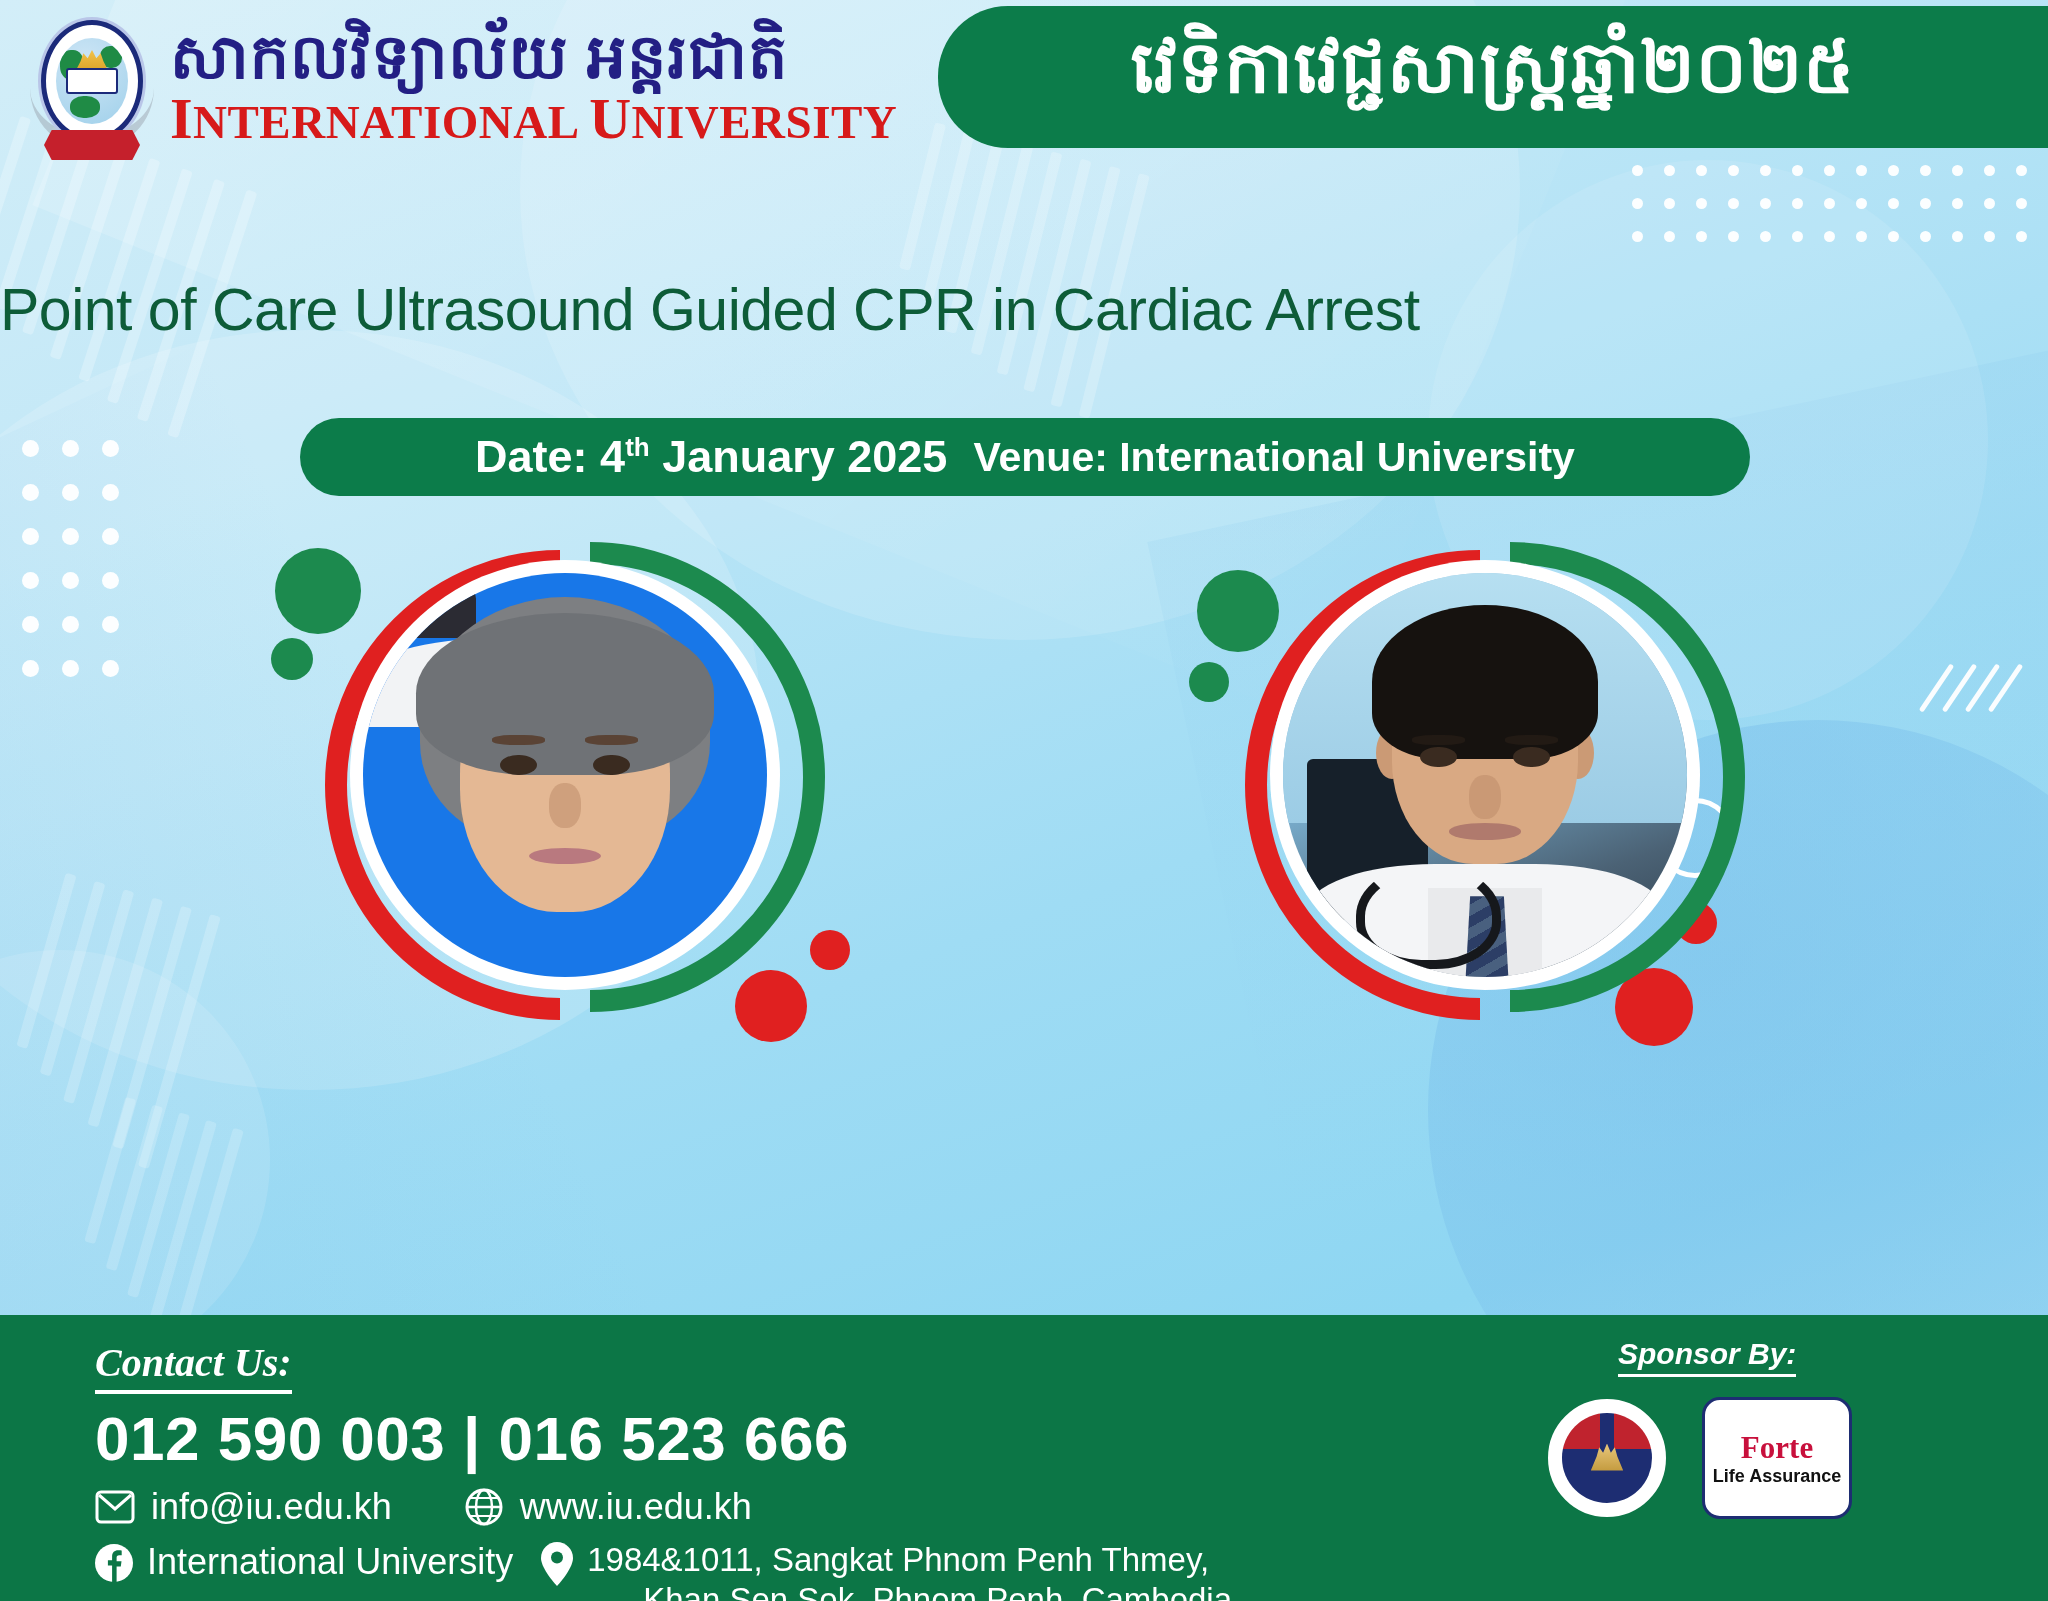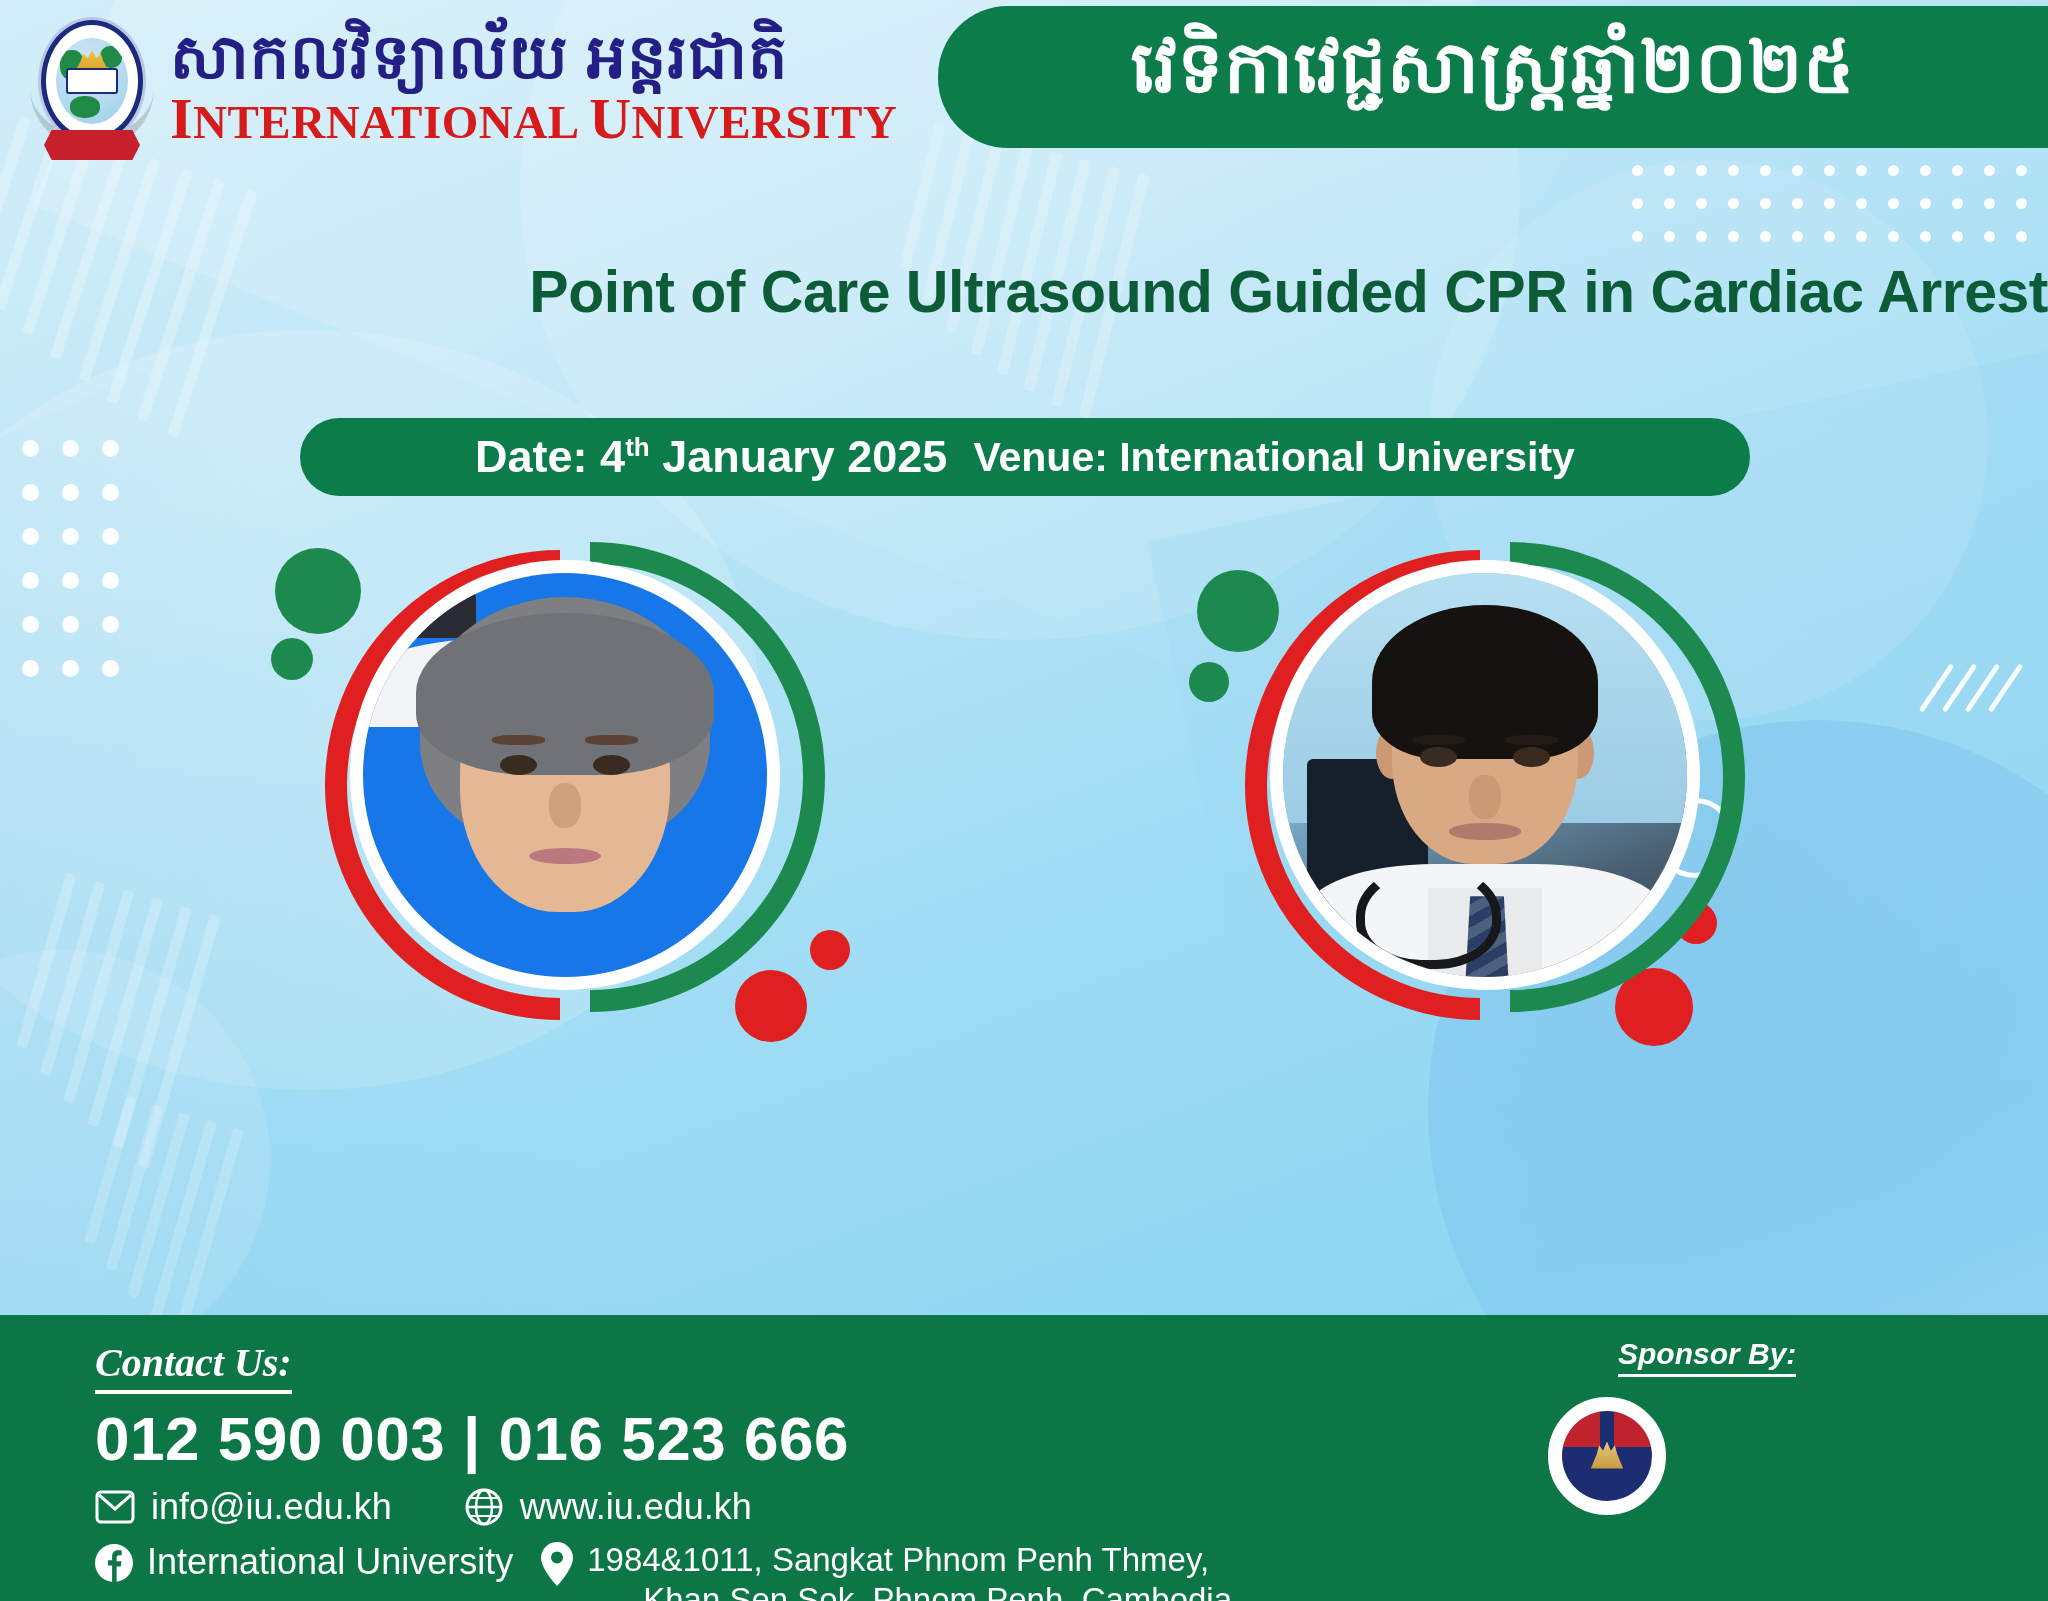--- a/index.html
+++ b/index.html
@@ -75,22 +75,22 @@
   .uni-khmer{font-size:62px;font-weight:700;color:#231f84;line-height:1.05;letter-spacing:1px;}
   .uni-en{font-size:47px;font-weight:700;color:#d71a1a;letter-spacing:.5px;line-height:1.05;
       font-family:"Liberation Serif", serif;}
   .uni-en .cap{font-size:58px;}
 
   .green-banner{position:absolute;right:0;top:6px;width:1110px;height:142px;background:#0c7c4a;
       border-radius:70px 0 0 70px;display:flex;align-items:center;justify-content:center;}
   .green-banner span{color:#fff;font-size:72px;font-weight:700;letter-spacing:1px;padding-bottom:6px;}
 
   
-  .title{position:absolute;left:0;right:0;top:258px;text-align:right;
-      font-size:59px;font-weight:700;color:#0d5c38;letter-spacing:-.5px;}
+  .title{position:absolute;left:0;right:0;top:276px;text-align:left;
+      font-size:59px;font-weight:400;color:#0d5c38;letter-spacing:-.5px;}
 
   
   .date-bar{position:absolute;left:300px;top:418px;width:1450px;height:78px;background:#0c7c4a;
       border-radius:40px;display:flex;align-items:center;justify-content:center;gap:26px;}
   .date-bar .d{color:#fff;font-size:45px;font-weight:800;}
   .date-bar .d sup{font-size:26px;vertical-align:super;text-align:right;}
   .date-bar .v{color:#fff;font-size:41px;font-weight:700;}
 
   
   .person{position:absolute;top:520px;width:830px;}
@@ -479,17 +479,21 @@
             <div class="q1"></div>
               <div class="q2"></div>
               <div class="q3"></div>
               <div class="q4"></div>
             <div class="vbar"></div>
               <div class="hbar"></div>
             <div class="tmp"></div>
           </div>
           <div class="ringtxt" style="border-color:transparent"></div>
         </div>
+        <div class="forte">
+          <div class="f1">Forte</div>
+          <div class="f2">Life Assurance</div>
+        </div>
       </div>
     </div>
   </div>
 
 </div>
 
 </body></html>

